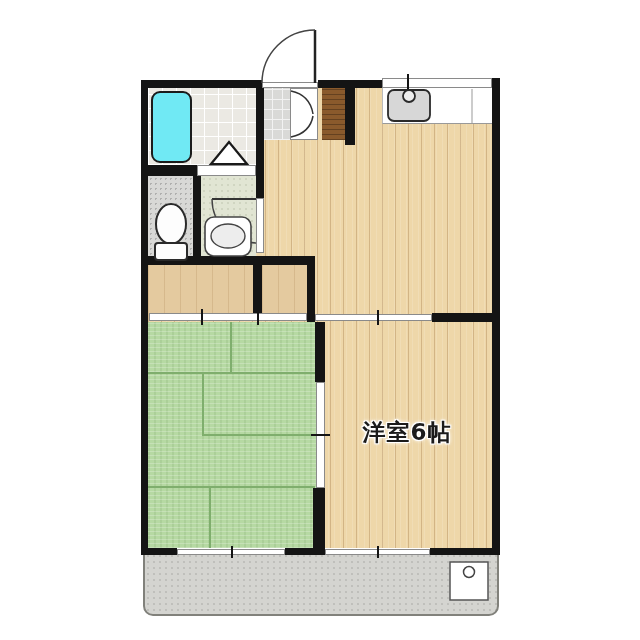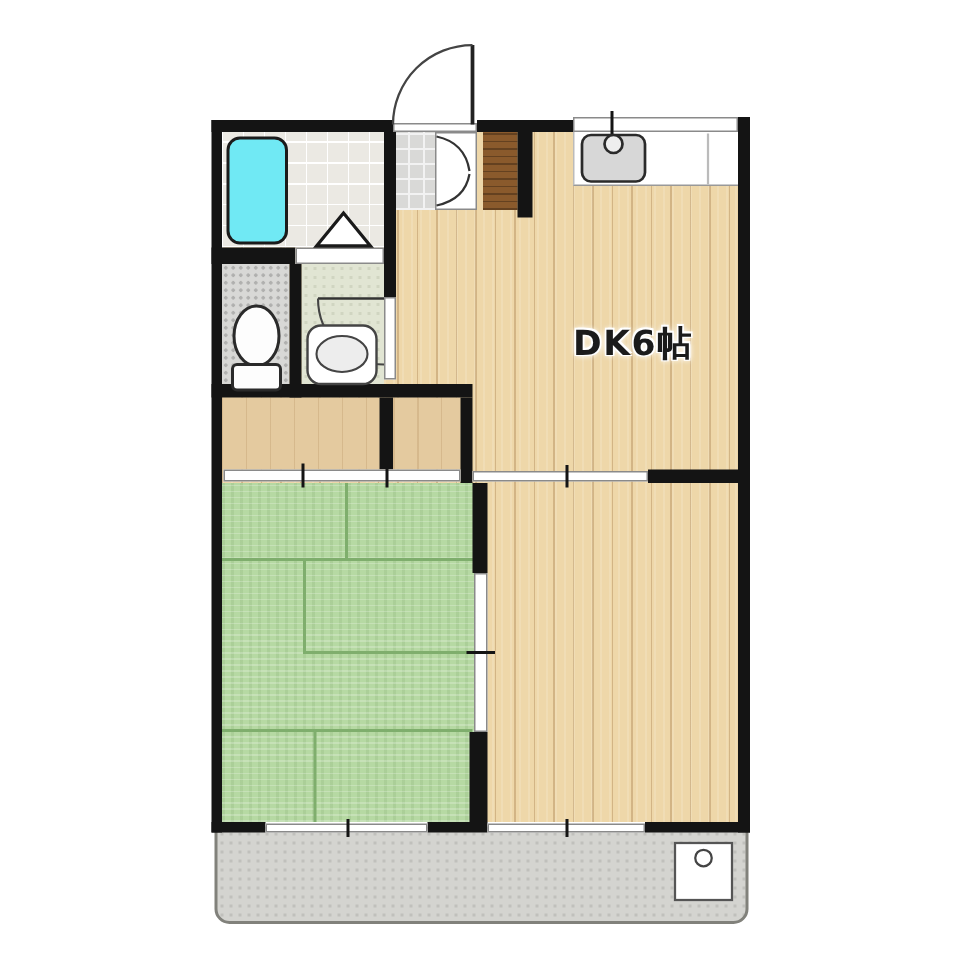--- a/index.html
+++ b/index.html
@@ -120,15 +120,15 @@
     <rect x="155" y="243" width="32" height="17" rx="3" fill="#fdfdfd" stroke="#2a2a2a" stroke-width="2"></rect>
     <rect x="205" y="217" width="46" height="39" rx="9" fill="#ffffff" stroke="#444" stroke-width="1.6"></rect>
     <ellipse cx="228" cy="236" rx="17" ry="12" fill="#ededed" stroke="#444" stroke-width="1.4"></ellipse>
     <line x1="472" y1="89" x2="472" y2="123" stroke="#bbb" stroke-width="1.5"></line>
     <rect x="388" y="90" width="42" height="31" rx="6" fill="#d7d7d7" stroke="#2a2a2a" stroke-width="1.8"></rect>
     <circle cx="409" cy="96" r="6" fill="#eeeeee" stroke="#2a2a2a" stroke-width="1.8"></circle>
     <rect x="450" y="562" width="38" height="38" fill="#ffffff" stroke="#555" stroke-width="1.5"></rect>
     <circle cx="469" cy="572" r="5.5" fill="#ffffff" stroke="#444" stroke-width="1.5"></circle>
   </svg>
 
-  <span class="roomlabel" style="left:422px;top:229px;">DK6帖</span>
+  <span class="roomlabel" style="left:407px;top:432px;">洋室6帖</span>
 
 </div>
 
 </body></html>

